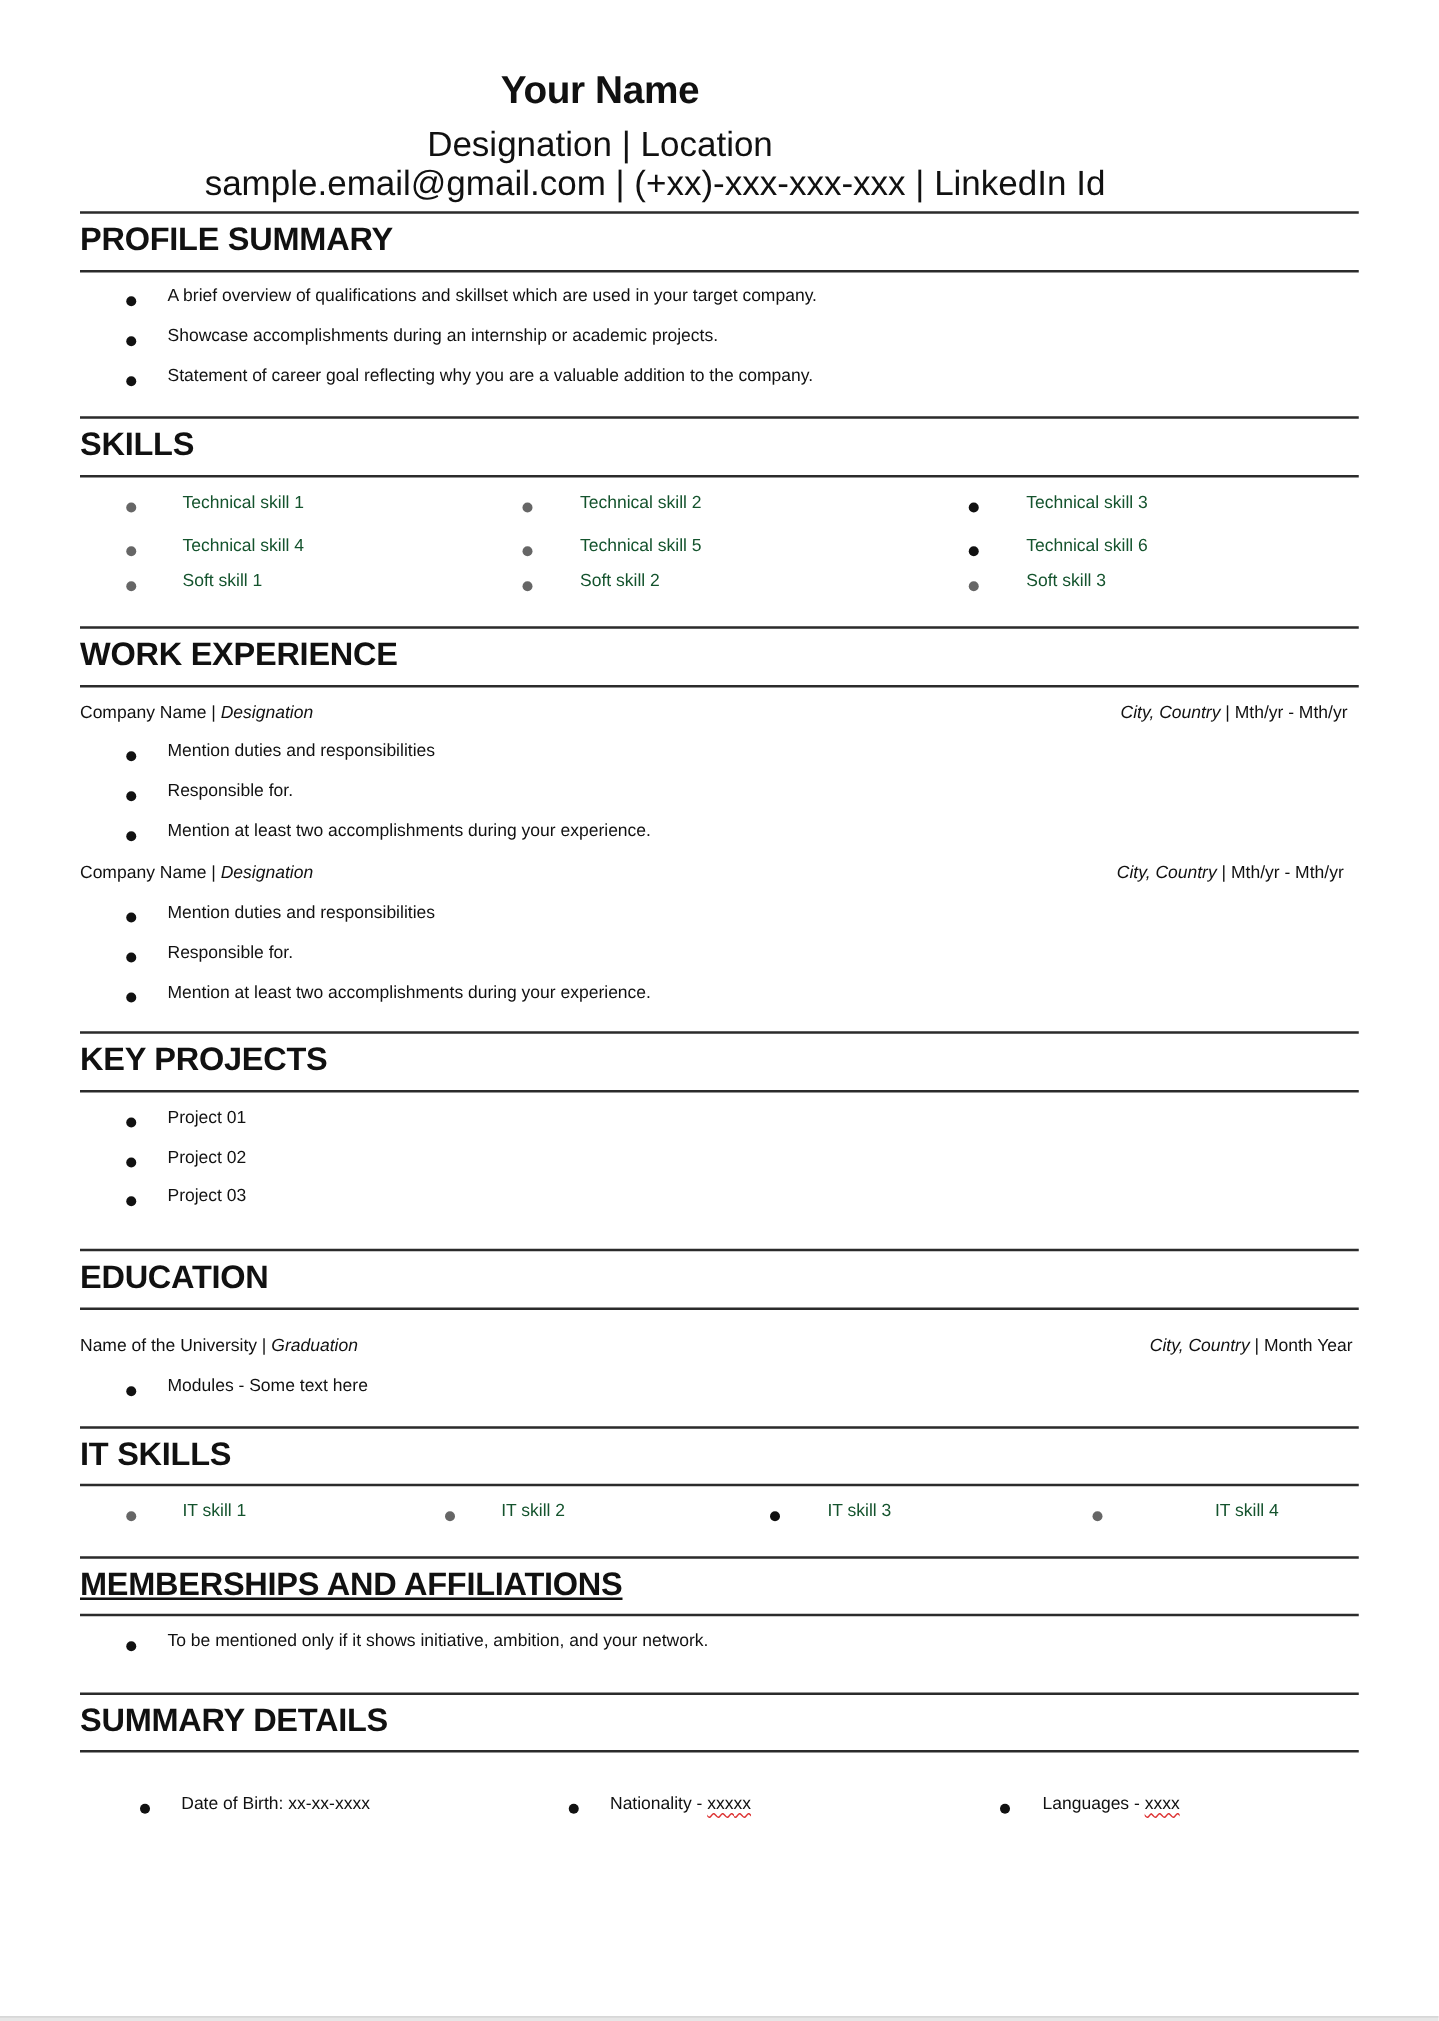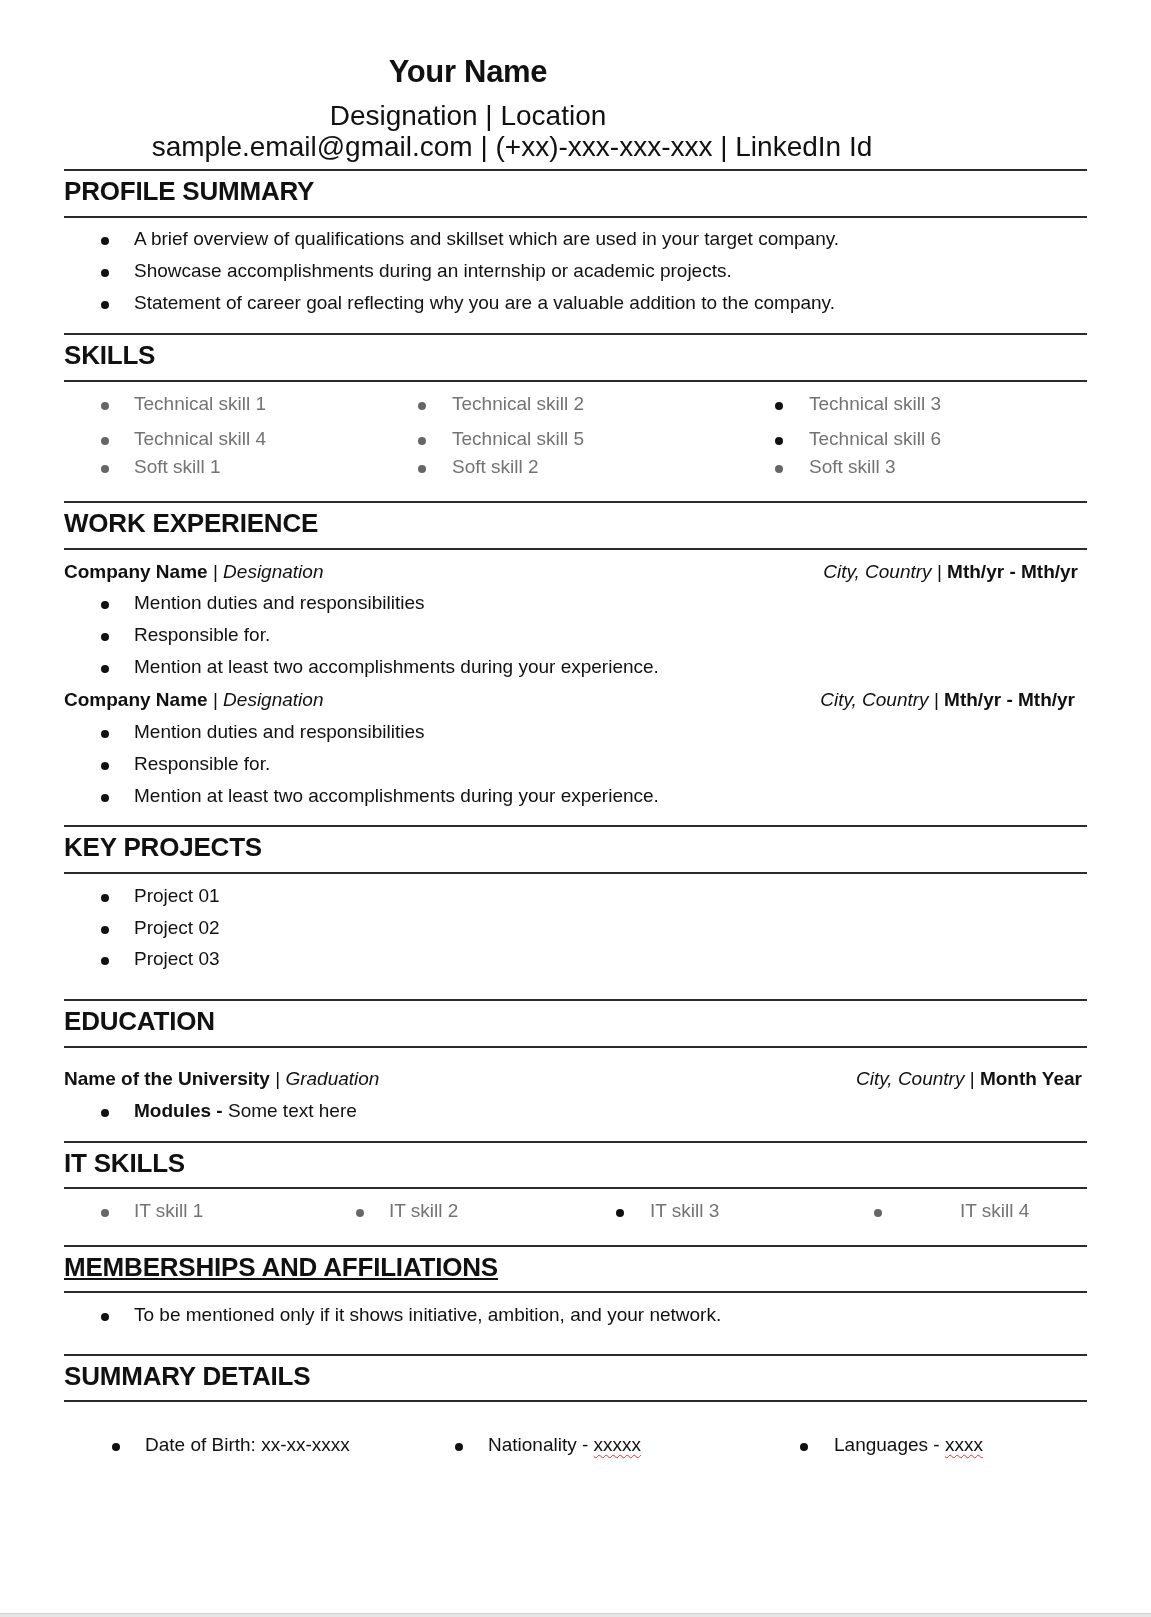--- a/index.html
+++ b/index.html
@@ -1,29 +1,29 @@
 <!DOCTYPE html>
 <html><head>
 <meta charset="utf-8">
 <style>
   html, body { margin:0; padding:0; background:#ffffff; }
   body { width:1151px; height:1617px; position:relative; overflow:hidden;
          font-family:"Liberation Sans", sans-serif; color:#111; }
   .page-bottom { position:absolute; left:0; right:0; top:1613px; height:4px; background:#e6e6e6; border-top:1px solid #cfcfcf; }
   .abs { position:absolute; white-space:nowrap; }
-  .center { left:0; width:936px; text-align:center; }
+  .center { left:12px; width:936px; text-align:center; }
   .name { font-size:31px; font-weight:bold; top:54px; letter-spacing:-0.3px; }
   .sub { font-size:28px; }
   .rule { position:absolute; left:64px; width:1023px; height:2px; background:#2b2b2b; }
   .h { position:absolute; left:64px; font-size:26px; font-weight:bold; letter-spacing:-0.2px; }
-  .b { position:absolute; font-size:19px; }
+  .b { position:absolute; font-size:14px; }
   .dot { position:absolute; width:8px; height:8px; border-radius:50%; background:#111; }
-  .gray { color:#737373; }
+  .gray { color:#14532d;margin-left:12px; }
   .gdot { background:#666; }
-  .bold { font-weight:bold;text-align:right; }
+  .bold { font-weight:normal;text-align:right; }
   .ital { font-style:italic; }
   .squig { text-decoration: underline wavy #d33; text-underline-offset:3px; text-decoration-thickness:1px; }
 </style>
 </head>
 <body>
 
 <div class="abs center name">Your Name</div>
 <div class="abs center sub" style="top:100px;">Designation | Location</div>
 <div class="abs center sub" style="top:131px;padding-left:44px;">sample.email@gmail.com | (+xx)-xxx-xxx-xxx | LinkedIn Id</div>
 

